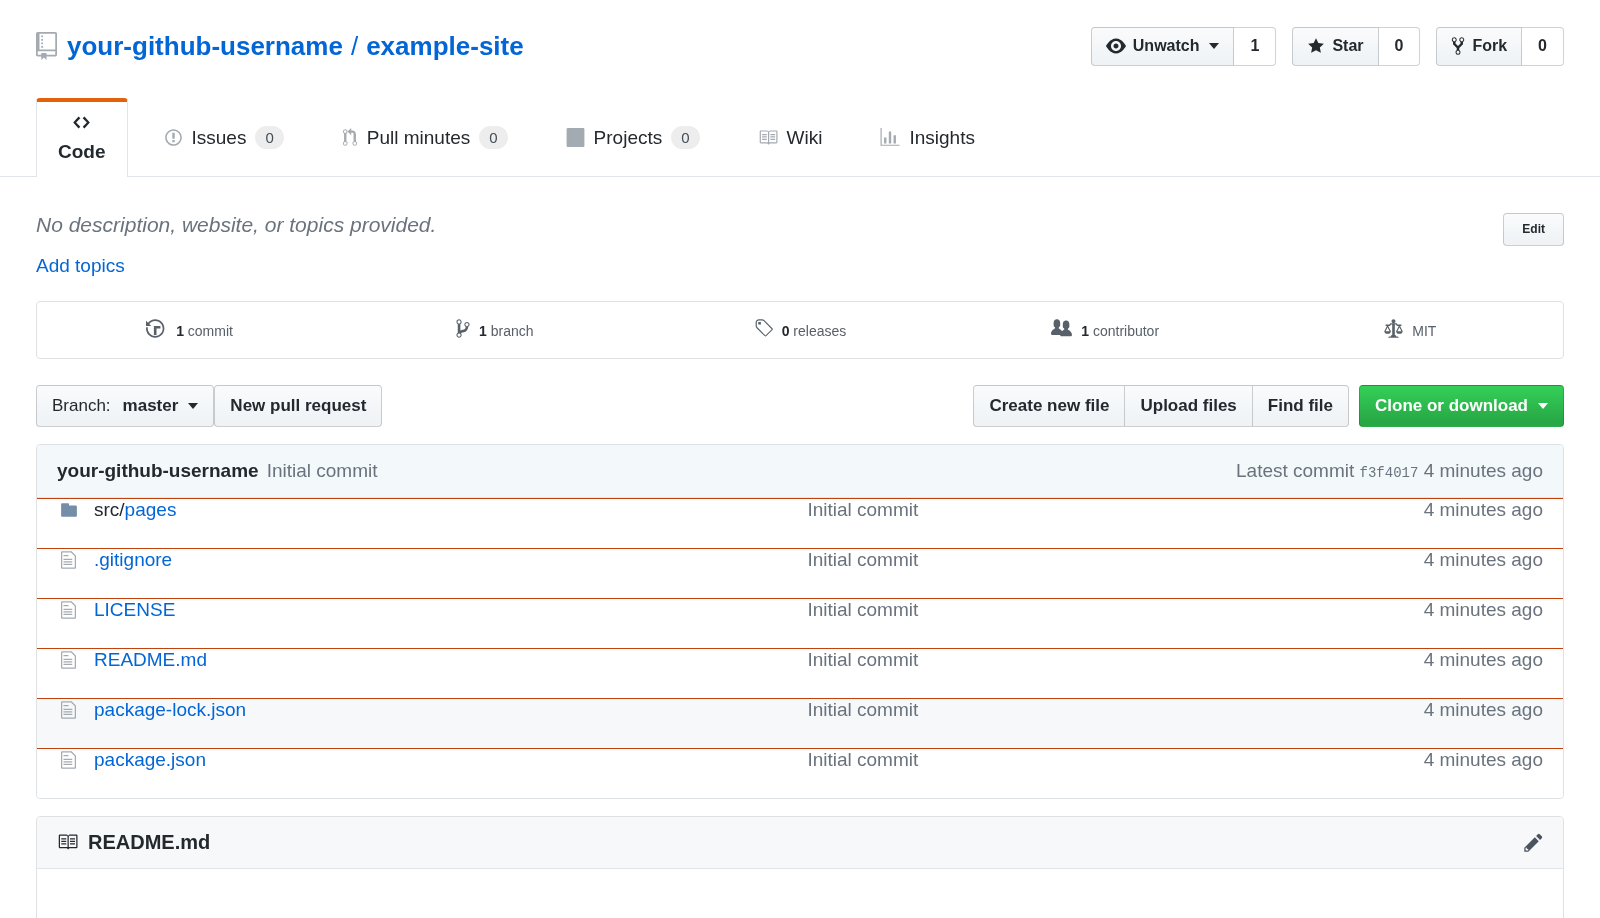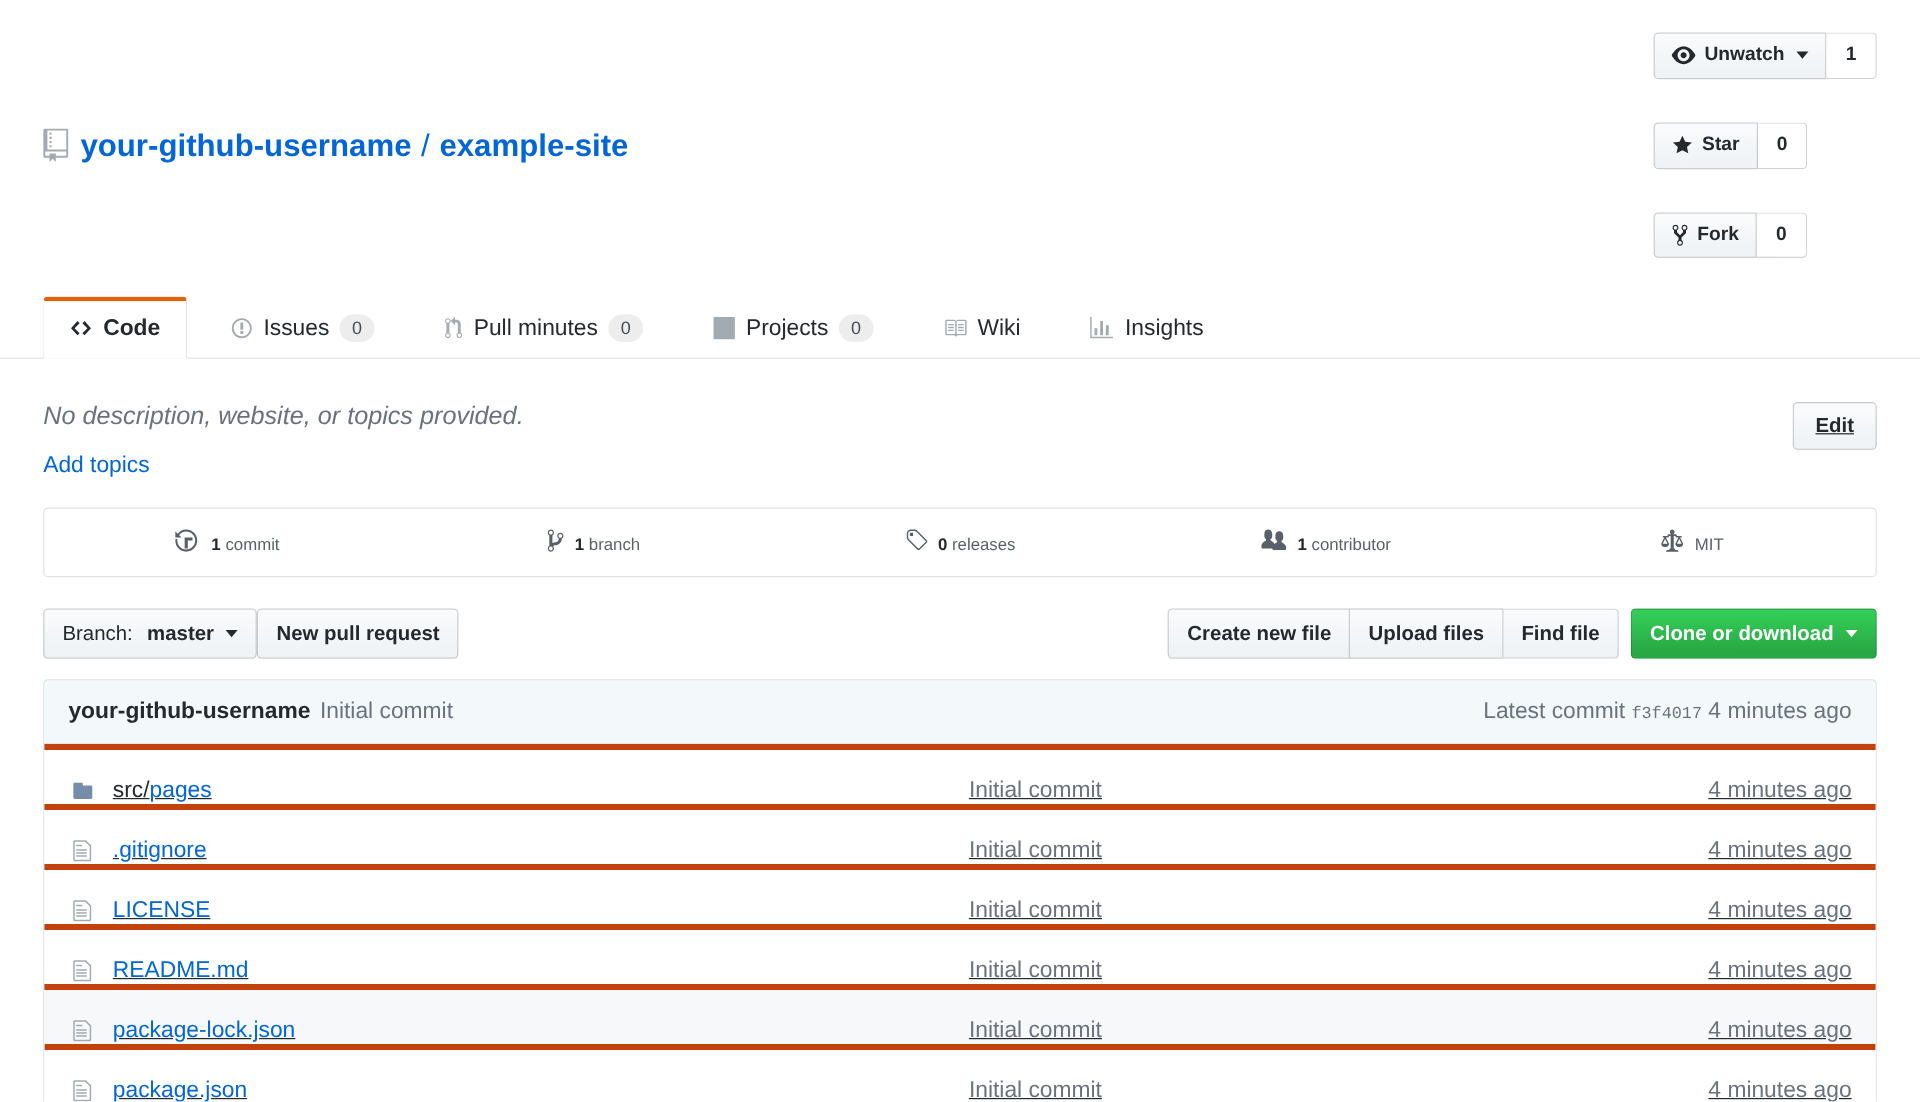--- a/index.html
+++ b/index.html
@@ -11,21 +11,21 @@
   }
   .container { padding:0 36px; }
 
   
   .repo-head { margin-top:27px; display:flex; align-items:center; }
   .repo-title { display:flex; align-items:center; font-size:26px; color:#0366d6; flex:1; min-width:0; }
   .repo-title .repo-icon { color:#a3aab1; margin-right:10px; display:inline-flex; }
   .repo-title a { color:#0366d6; text-decoration:none; cursor:pointer; }
   .repo-title .sep { margin:0 8px; color:#0366d6; font-weight:400; }
   .repo-title .name { font-weight:700; }
-  .pagehead-actions { display:flex; gap:36px;flex-direction:column; }
+  .pagehead-actions { display:flex; gap:16px; }
   .btn-group { display:inline-flex; }
   .btn {
     display:inline-flex; align-items:center; gap:7px;
     background:linear-gradient(-180deg,#fafbfc,#eff3f6 90%);
     border:1px solid rgba(27,31,35,.2); border-radius:4px;
     font-weight:700; font-size:16px; color:#24292e;
     padding:8px 14px; line-height:1.3; cursor:pointer; white-space:nowrap;
     font-family:inherit;
   }
   .btn-group .btn { border-radius:4px 0 0 4px; }
@@ -43,35 +43,35 @@
   .tabs { display:flex; padding:0 36px; }
   .tab {
     display:inline-flex; align-items:center; gap:9px;
     padding:14px 21px; font-size:19px; color:#24292e; cursor:pointer;
     border:1px solid transparent; border-bottom:0; margin-bottom:-1px;
     background:transparent;
   }
   .tab .tab-icon { color:#a3aab1; display:inline-flex; }
   .tab.active {
     background:#fff; border-color:#e1e4e8; border-radius:4px 4px 0 0;
-    border-top:4px solid #e36209; font-weight:700; padding-top:11px;
+    border-top:4px solid #e36209; font-weight:700; padding-top:11px;flex-direction:column;
   }
   .tab.active .tab-icon { color:#24292e; }
   .tab + .tab { margin-left:14px; }
   .counter {
     background:rgba(27,31,35,.08); border-radius:20px; padding:3px 10px;
     font-size:15px; font-weight:400; color:#444d56;
   }
 
   
   .about { margin-top:36px; display:flex; align-items:flex-start; }
   .about-left { flex:1; }
   .description { font-style:italic; color:#6a737d; font-size:21px; }
   .add-topics { display:inline-block; margin-top:18px; color:#0366d6; font-size:19px; text-decoration:none; cursor:pointer; }
-  .btn-edit { font-size:17px; padding:8px 18px;text-decoration:underline; }
+  .btn-edit { font-size:12px; padding:8px 18px; }
 
   
   .stats { margin-top:24px; border:1px solid #dfe2e5; border-radius:4px; display:flex; }
   .stat { flex:1; text-align:center; padding:16px 0; color:#586069; font-size:14px; cursor:pointer; }
   .stat .stat-icon { color:#586069; vertical-align:-3px; margin-right:5px; display:inline-block; }
   .stat b { color:#24292e; font-weight:700; }
 
   
   .toolbar { margin-top:26px; display:flex; align-items:center; }
   .toolbar .left { display:flex; flex:1; }
@@ -92,22 +92,22 @@
   .commit-tease {
     display:flex; align-items:center; background:#f3f8fb;
     border-bottom:1px solid #e1e4e8; border-radius:4px 4px 0 0;
     padding:15px 20px; font-size:19px;
   }
   .commit-tease .author { font-weight:700; color:#24292e; cursor:pointer; }
   .commit-tease .msg { color:#6a737d; margin-left:8px; cursor:pointer; }
   .commit-tease .latest { margin-left:auto; color:#6a737d; }
   .commit-tease .hash { font-family:"Liberation Mono","DejaVu Sans Mono",monospace; font-size:14px; cursor:pointer; }
   .file-row {
-    display:flex; align-items:flex-end; height:50px; padding:0 20px; font-size:19px;
-    border-top:5px solid #c2410c; background:#fff;text-decoration:underline;
+    display:flex; align-items:flex-start; height:50px; padding:0 20px; font-size:19px;
+    border-top:1px solid #c2410c; background:#fff;
   }
   .file-row:first-of-type { border-top:0; }
   .file-row.hovered { background:#f6f8fa; }
   .file-row:last-child { border-radius:0 0 4px 4px; }
   .col-name { flex:0 0 50.5%; display:flex; align-items:center; min-width:0; }
   .col-name .f-icon { width:23px; margin-right:14px; display:inline-flex; justify-content:center; }
   .dir-icon { color:rgba(3,47,98,.55); }
   .doc-icon { color:#a3aab1; }
   .file-link { color:#0366d6; text-decoration:none; cursor:pointer; }
   .path-prefix { color:#24292e; cursor:pointer; }

